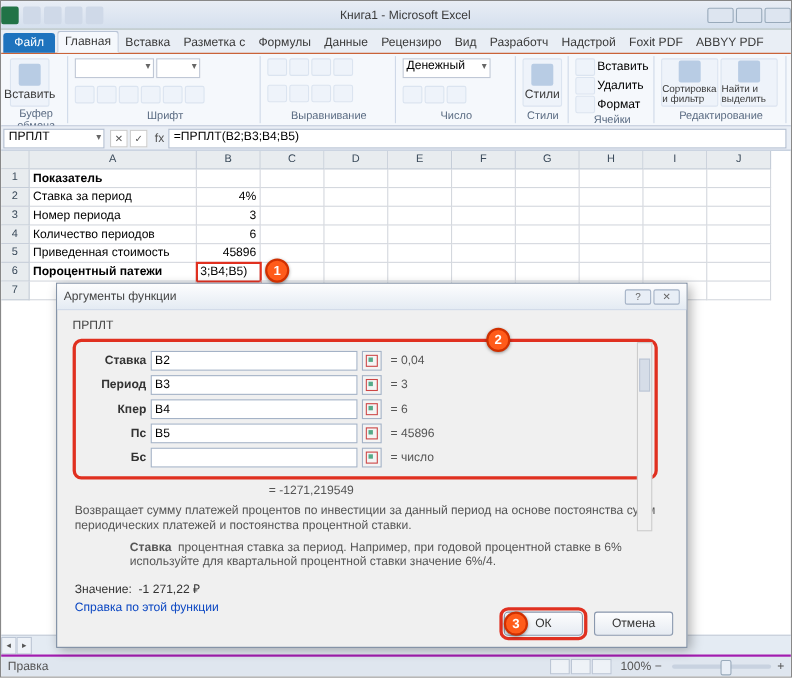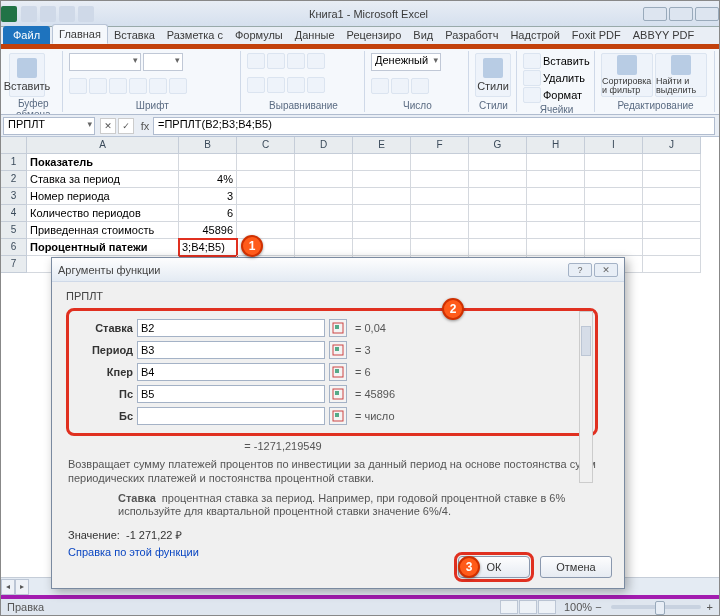--- a/index.html
+++ b/index.html
@@ -4,21 +4,21 @@
 <style>
 *{box-sizing:border-box;margin:0;padding:0;font-family:"Segoe UI",Tahoma,sans-serif;font-size:11px}
 body{background:#fff;width:720px;height:616px;position:relative;overflow:hidden;border:1px solid #888}
 .titlebar{height:26px;background:linear-gradient(#e8edf5,#d5e0ee);display:flex;align-items:center;padding:0 0;border-bottom:1px solid #9aa}
 .titlebar .xl-icon{width:16px;height:16px;background:#217346;margin-right:4px;border-radius:2px}
 .titlebar .qat{display:flex;gap:3px}
 .titlebar .qat span{width:16px;height:16px;background:#cfd9e8;border-radius:2px}
 .titlebar .title{flex:1;text-align:center;color:#3a3a3a}
 .titlebar .winbtns{display:flex;gap:2px}
 .titlebar .winbtns span{width:24px;height:14px;background:#dde5f0;border:1px solid #9ab;border-radius:2px}
-.ribbon-tabs{height:22px;background:#e9eef5;display:flex;align-items:flex-end;border-bottom:5px solid #c2410c;padding-left:2px}
+.ribbon-tabs{height:22px;background:#e9eef5;display:flex;align-items:flex-end;border-bottom:1px solid #c2410c;padding-left:2px}
 .file-tab{background:#1e73be;color:#fff;padding:3px 10px;border-radius:3px 3px 0 0;margin-right:2px}
 .tab{padding:3px 6px;color:#3a3a3a;cursor:pointer}
 .tab.active{background:#f5f8fc;border:1px solid #b8c4d6;border-bottom:1px solid #f5f8fc;border-radius:3px 3px 0 0}
 .ribbon{height:66px;background:#f5f8fc;border-bottom:1px solid #b0bccf;display:flex;padding:2px 4px;gap:2px;overflow:hidden}
 .group{border-right:1px solid #cfd9e8;padding:2px 4px 0;display:flex;flex-direction:column;min-width:50px}
 .group .body{flex:1;display:flex;gap:2px;align-items:flex-start;flex-wrap:wrap}
 .group .label{text-align:center;color:#5a6b82;font-size:10px;padding:1px 0}
 .bigbtn{width:36px;height:44px;background:#eef3fa;border:1px solid #dbe4f0;border-radius:2px;display:flex;flex-direction:column;align-items:center;justify-content:center;font-size:9px;color:#3a3a3a}
 .bigbtn .ic{width:20px;height:20px;background:#b8cce4;margin-bottom:2px;border-radius:2px}
 .smbtn{width:18px;height:16px;background:#eef3fa;border:1px solid #dbe4f0;border-radius:2px}
@@ -59,21 +59,21 @@
 .desc{color:#555;margin:6px 2px 6px 6px;line-height:1.25}
 .desc2{color:#555;margin:4px 6px 6px 56px;line-height:1.25}
 .desc2 b{font-weight:bold;margin-right:6px}
 .valrow{margin:8px 2px 4px 6px;color:#333}
 .help{color:#0a46c2;margin:2px 0 0 6px;cursor:pointer}
 .dlg-btns{position:absolute;right:12px;bottom:10px;display:flex;gap:10px;align-items:center}
 .btn{width:72px;height:22px;border:1px solid #8a98ae;background:linear-gradient(#fdfdfe,#e6ebf2);border-radius:3px;text-align:center;line-height:20px;color:#333}
 .btn.ok{outline:3px solid #e03020;outline-offset:1px;border-radius:4px}
 .scroll-v{position:absolute;top:0;right:2px;width:14px;height:172px;background:#f0f0f0;border:1px solid #ccc}
 .scroll-v .thumb{position:absolute;top:14px;left:1px;right:1px;height:30px;background:#d6dde8;border:1px solid #bcc6d5}
-.statusbar{position:absolute;left:0;right:0;bottom:0;height:20px;background:#dfe6ef;border-top:4px solid #a21caf;display:flex;align-items:center;padding:0 6px;font-size:10px;color:#555}
+.statusbar{position:absolute;left:0;right:0;bottom:0;height:20px;background:#dfe6ef;border-top:2px solid #a21caf;display:flex;align-items:center;padding:0 6px;font-size:10px;color:#555}
 .statusbar .sp{flex:1}
 .statusbar .views{display:flex;gap:1px;margin-right:8px}
 .statusbar .views span{width:18px;height:14px;border:1px solid #bcc6d5;background:#eef2f7}
 .statusbar .zoom-slider{width:90px;height:4px;background:#c8d2e0;border-radius:2px;margin:0 6px;position:relative}
 .statusbar .zoom-slider::after{content:"";position:absolute;left:44px;top:-4px;width:8px;height:12px;background:#e8eef6;border:1px solid #9ab;border-radius:2px}
 .sheet-tabs{position:absolute;left:0;right:0;bottom:20px;height:18px;background:#e4ebf3;border-top:1px solid #c5cdd8;display:flex;align-items:center;padding-left:22px;font-size:10px;color:#555}
 .sheet-tabs .nav{position:absolute;left:0;display:flex}
 .sheet-tabs .nav span{width:14px;height:16px;border:1px solid #bcc6d5;background:#eef2f7;text-align:center;font-size:8px;line-height:14px}
 </style>
 </head>
@@ -149,21 +149,21 @@
           <span class="smbtn"></span>
           <span class="smbtn"></span>
           <span class="smbtn"></span>
           <span class="smbtn"></span>
         </div>
       </div>
       <div class="label">Выравнивание</div>
     </div>
   <div class="group" style="min-width:78px">
       <div class="body">
-        <div class="combo" style="width:70px">Денежный</div>
+        <div class="combo" style="width:80px">Денежный</div>
         <div class="line">
           <span class="smbtn"></span>
           <span class="smbtn"></span>
           <span class="smbtn"></span>
         </div>
       </div>
       <div class="label">Число</div>
     </div>
   <div class="group" style="min-width:46px">
       <div class="body">

